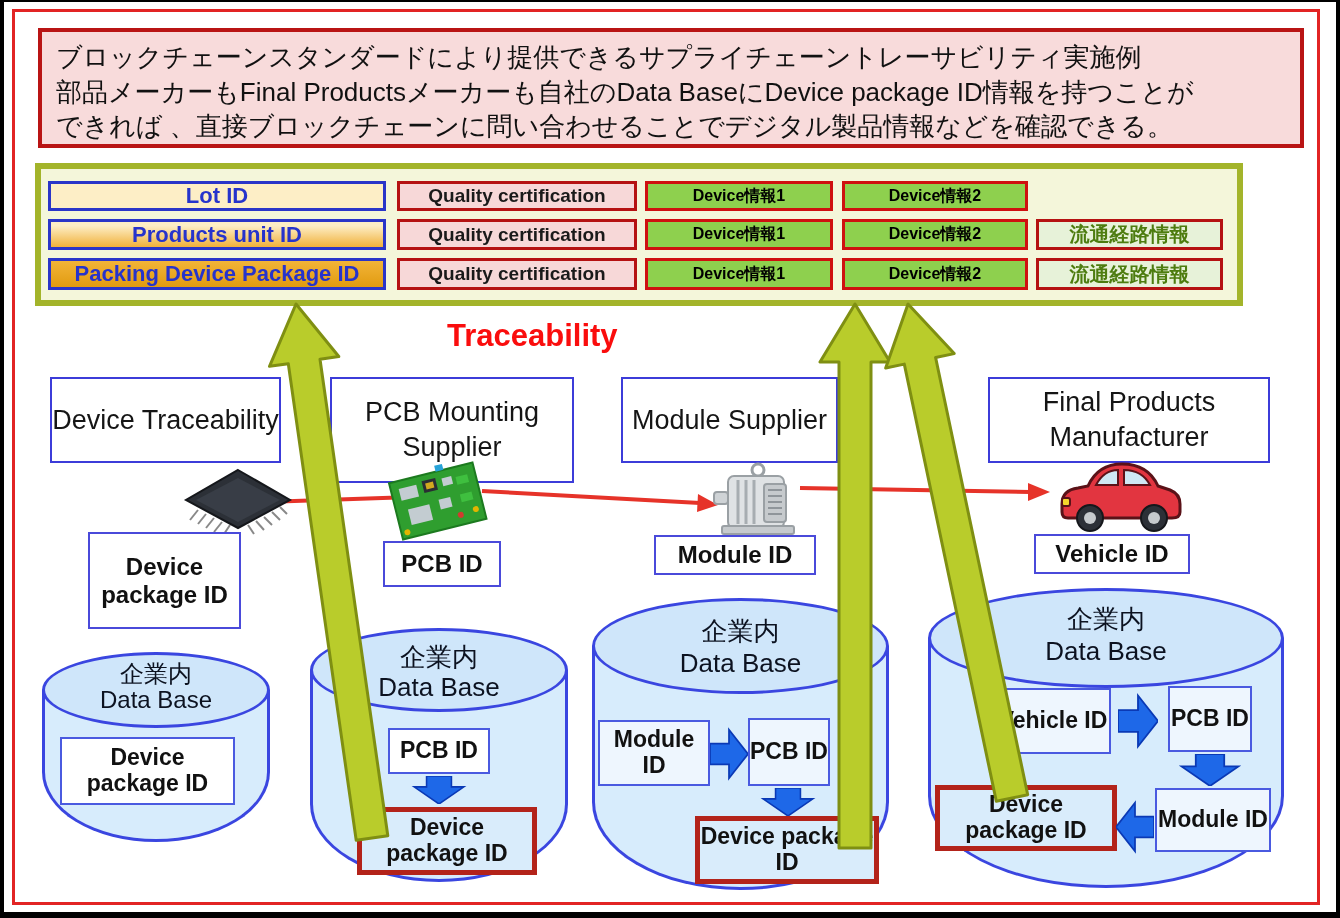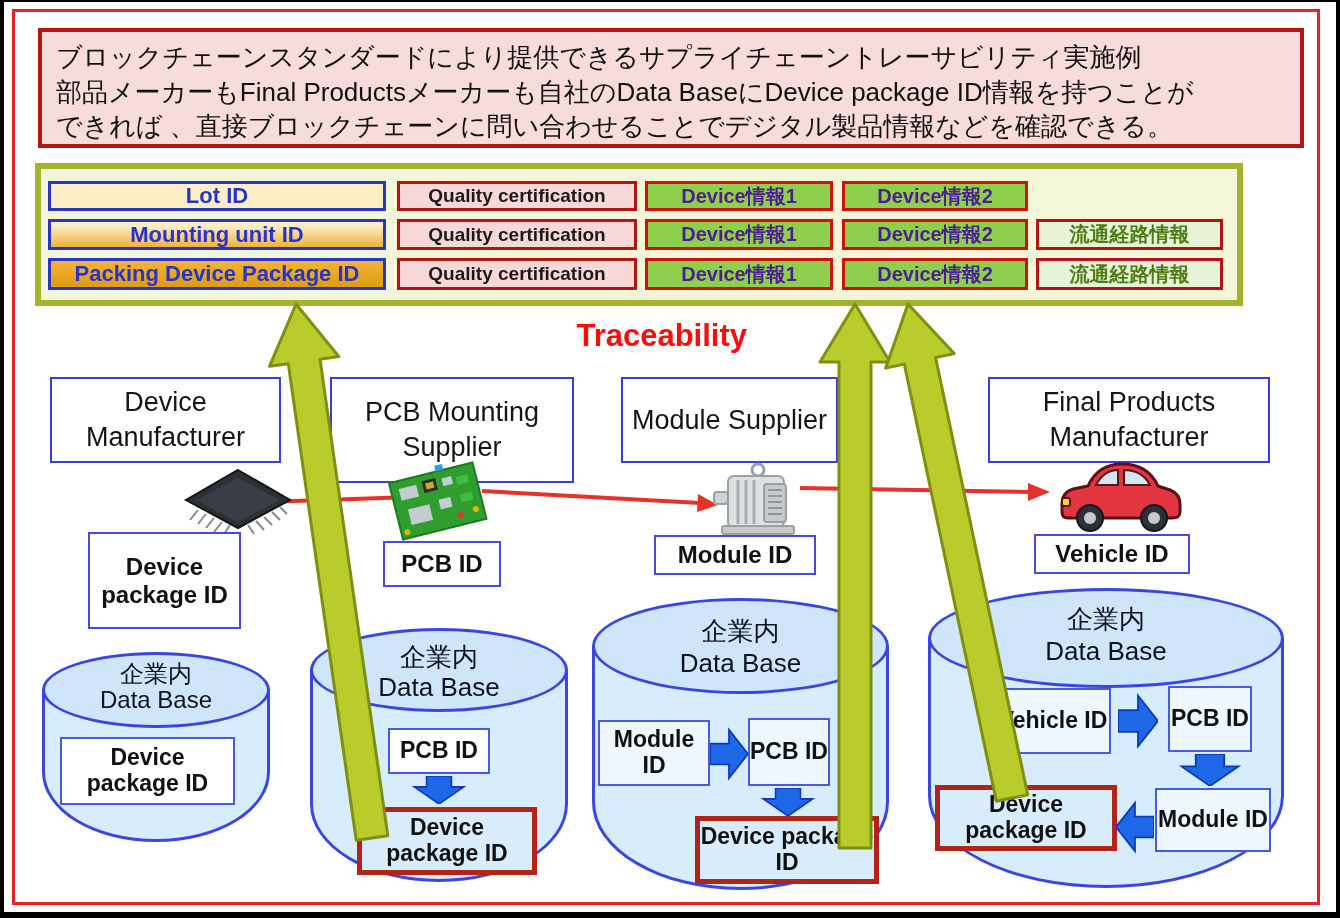--- a/index.html
+++ b/index.html
@@ -18,24 +18,24 @@
   
   .bc-table{left:35px;top:163px;width:1208px;height:143px;background:#f4f6da;
             border:6px solid #a3b42a;}
   .cell{display:flex;align-items:center;justify-content:center;font-weight:bold;
         text-align:center;}
   .idcell{border:3px solid #2a35c8;color:#2633cc;font-size:22px;}
   .id-r1{background:#fdeec6;}
   .id-r2{background:linear-gradient(#fdeec6 15%,#f1b13a);}
   .id-r3{background:linear-gradient(#f2b438,#e19b10);}
   .qcell{border:3px solid #b51212;background:#f7d8d8;color:#1a1a1a;font-size:19px;}
-  .gcell{border:3px solid #cf1010;background:#8ed04e;color:#4c1d95;font-size:20px;}
+  .gcell{border:3px solid #cf1010;background:#8ed04e;color:#000000;font-size:16px;}
   .rcell{border:3px solid #b51212;background:#e7f2d9;color:#4d7c0f;font-size:20px;}
 
-  .trace{left:447px;top:318px;width:300px;text-align:right;color:#fa0d0d;
+  .trace{left:447px;top:318px;width:300px;text-align:left;color:#fa0d0d;
          font-size:31px;font-weight:bold;}
 
   .company{border:2px solid #3c3cd9;background:#fff;color:#151515;font-size:27px;
            line-height:1.28;text-align:center;display:flex;align-items:center;
            justify-content:center;z-index:4;}
 
   .idlabel{border:2px solid #4a4ada;background:#fff;font-weight:bold;font-size:24px;
            color:#111;text-align:center;display:flex;align-items:center;
            justify-content:center;line-height:1.15;z-index:4;}
 
@@ -72,35 +72,35 @@
     <div>できれば 、直接ブロックチェーンに問い合わせることでデジタル製品情報などを確認できる。</div>
   </div>
 
   <div class="abs bc-table"></div>
 
   <div class="abs cell idcell id-r1" style="left:48px;top:181px;width:338px;height:30px;">Lot ID</div>
   <div class="abs cell qcell" style="left:397px;top:181px;width:240px;height:30px;">Quality certification</div>
   <div class="abs cell gcell" style="left:645px;top:181px;width:188px;height:30px;">Device情報1</div>
   <div class="abs cell gcell" style="left:842px;top:181px;width:186px;height:30px;">Device情報2</div>
 
-  <div class="abs cell idcell id-r2" style="left:48px;top:219px;width:338px;height:31px;">Mounting unit ID</div>
+  <div class="abs cell idcell id-r2" style="left:48px;top:219px;width:338px;height:31px;">Products unit ID</div>
   <div class="abs cell qcell" style="left:397px;top:219px;width:240px;height:31px;">Quality certification</div>
   <div class="abs cell gcell" style="left:645px;top:219px;width:188px;height:31px;">Device情報1</div>
   <div class="abs cell gcell" style="left:842px;top:219px;width:186px;height:31px;">Device情報2</div>
   <div class="abs cell rcell" style="left:1036px;top:219px;width:187px;height:31px;">流通経路情報</div>
 
   <div class="abs cell idcell id-r3" style="left:48px;top:258px;width:338px;height:32px;">Packing Device Package ID</div>
   <div class="abs cell qcell" style="left:397px;top:258px;width:240px;height:32px;">Quality certification</div>
   <div class="abs cell gcell" style="left:645px;top:258px;width:188px;height:32px;">Device情報1</div>
   <div class="abs cell gcell" style="left:842px;top:258px;width:186px;height:32px;">Device情報2</div>
   <div class="abs cell rcell" style="left:1036px;top:258px;width:187px;height:32px;">流通経路情報</div>
 
   <div class="abs trace">Traceability</div>
 
-  <div class="abs company" style="left:50px;top:377px;width:231px;height:86px;">Device Manufacturer</div>
+  <div class="abs company" style="left:50px;top:377px;width:231px;height:86px;">Device Traceability</div>
   <div class="abs company" style="left:330px;top:377px;width:244px;height:106px;">PCB Mounting Supplier</div>
   <div class="abs company" style="left:988px;top:377px;width:282px;height:86px;">Final Products Manufacturer</div>
   <div class="abs company" style="left:621px;top:377px;width:217px;height:86px;">Module Supplier</div>
 
   <svg class="lines-svg" width="1340" height="918">
     <line x1="265" y1="502" x2="412" y2="497" stroke="#e63329" stroke-width="4"></line>
     <polygon points="408,488 430,497 408,506" fill="#e63329"></polygon>
     <line x1="482" y1="491" x2="700" y2="503" stroke="#e63329" stroke-width="4"></line>
     <polygon points="698,494 718,505 697,512" fill="#e63329"></polygon>
     <line x1="800" y1="488" x2="1030" y2="492" stroke="#e63329" stroke-width="4"></line>

